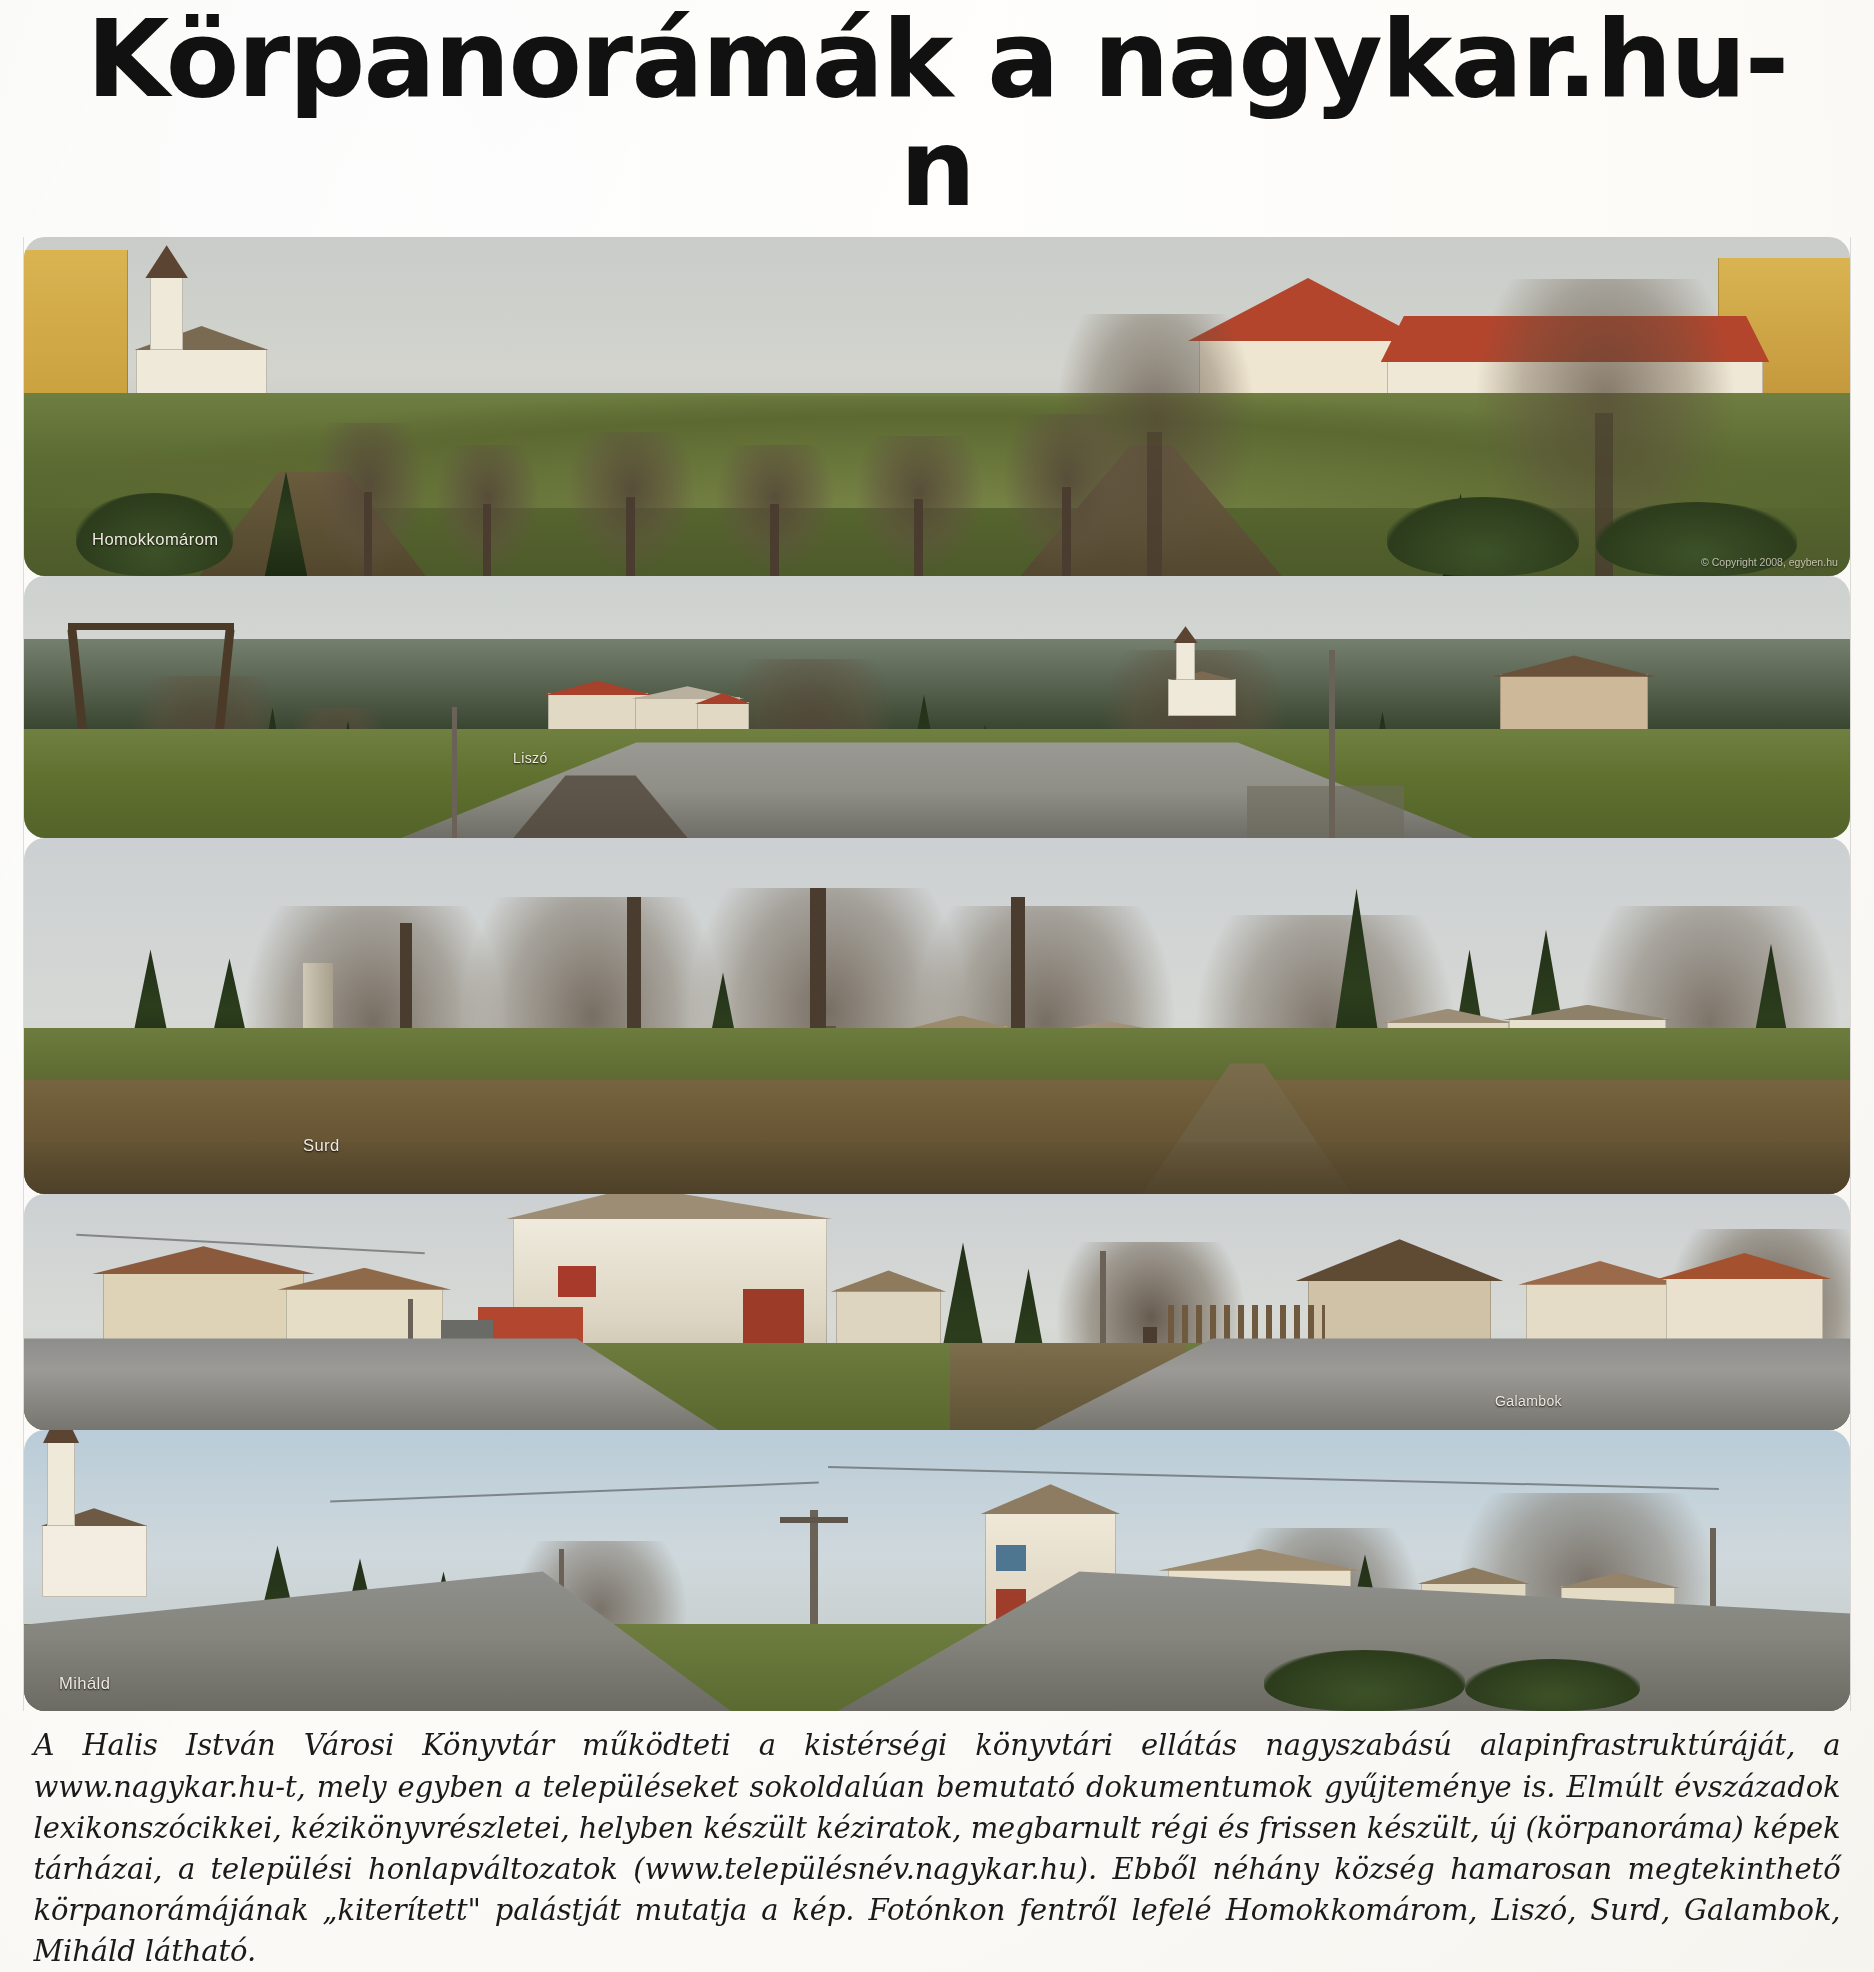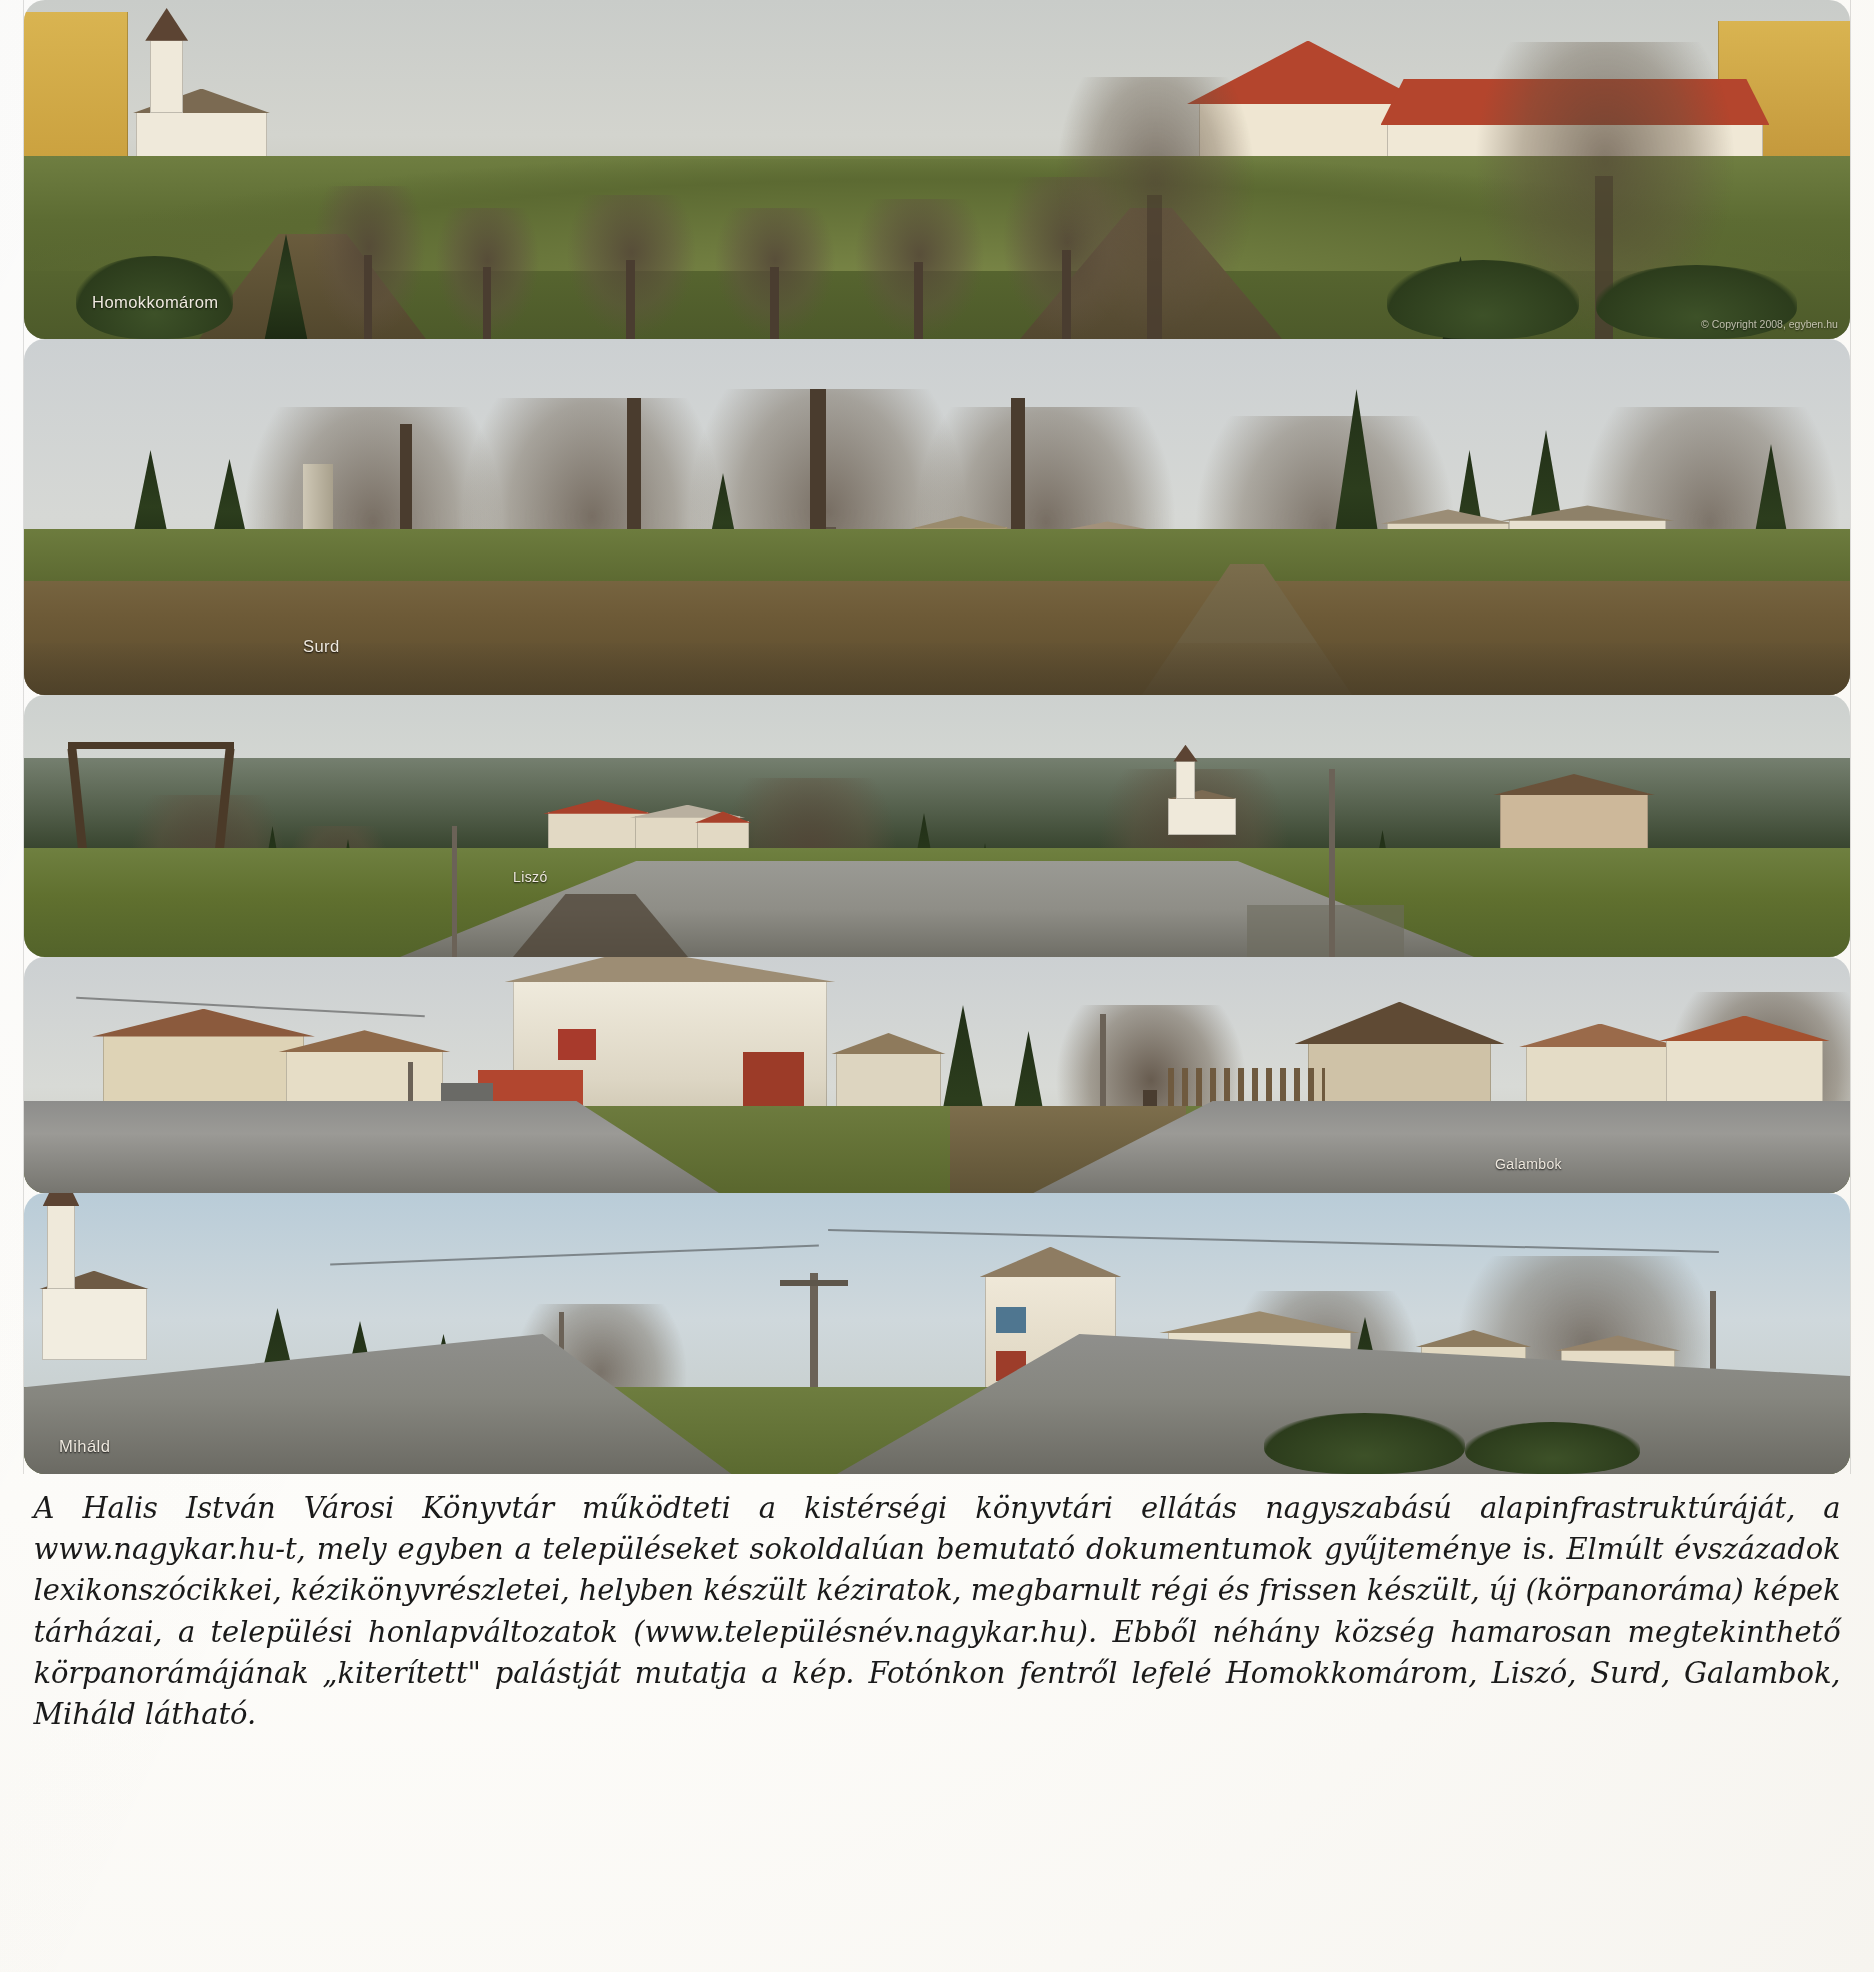--- a/index.html
+++ b/index.html
@@ -237,20 +237,21 @@
   }
 </style>
 </head>
 <body>
 
 <div class="paper"></div>
 
 <div class="content">
 
 
+  <h1 class="headline">Körpanorámák a nagykar.hu-n</h1>
 
   <div class="photo-stack">
 
     <div class="strip" style="height:339px;">
       <div class="sky" style="background:linear-gradient(to bottom,#c9ccc9 0%,#d3d4ce 40%,#c6c6bc 70%,#aeb09f 100%);"></div>
 
       <div style="position:absolute;left:0;top:12.2px;width:103px;height:166px;background:linear-gradient(to bottom,#d9b451,#c99f3d);border-right:1.7px solid rgba(0,0,0,.2);"></div>
 
       <div style="position:absolute;right:0;top:21px;width:131px;height:166px;background:linear-gradient(to bottom,#d9b451,#c09338);border-left:1.7px solid rgba(0,0,0,.2);"></div>
 
@@ -283,20 +284,70 @@
       <div class="conifer" style="left:1413px;width:47px;height:83px;"></div>
 
       <div class="bush" style="left:52px;width:157px;height:83px;"></div>
       <div class="bush" style="left:1363px;width:192px;height:79px;"></div>
       <div class="bush" style="left:1572px;width:201px;height:74px;"></div>
 
       <div class="caption" style="left:68px;bottom:26px;">Homokkomárom</div>
       <div class="copyright">© Copyright 2008, egyben.hu</div>
     </div>
 
+    <div class="strip" style="height:262px;">
+      <div class="sky" style="background:linear-gradient(to bottom,#cdd1cf 0%,#d7dad4 45%,#c3c6bc 100%);"></div>
+
+      <div style="position:absolute;left:0;right:0;bottom:103px;height:96px;background:linear-gradient(to bottom,rgba(40,56,30,.55),rgba(36,50,26,.9));"></div>
+
+      <div class="bare-tree" style="left:105px;width:157px;height:162px;"></div>
+      <div class="bare-tree" style="left:262px;width:105px;height:131px;"></div>
+      <div class="bare-tree" style="left:699px;width:175px;height:179px;"></div>
+      <div class="bare-tree" style="left:1074px;width:192px;height:188px;"></div>
+
+      <div class="conifer" style="left:218px;width:61px;height:131px;"></div>
+      <div class="conifer" style="left:297px;width:54px;height:118px;"></div>
+      <div class="conifer" style="left:664px;width:61px;height:131px;"></div>
+      <div class="conifer" style="left:865px;width:70px;height:144px;"></div>
+      <div class="conifer" style="left:935px;width:52px;height:114px;"></div>
+      <div class="conifer" style="left:1328px;width:61px;height:127px;"></div>
+      <div class="conifer" style="left:1563px;width:58px;height:122px;"></div>
+
+      <div class="house" style="left:524px;bottom:103px;width:100px;height:42px;">
+          <div class="roof"></div>
+        </div>
+      <div class="house" style="left:611px;bottom:103px;width:105px;height:38px;">
+          <div class="roof" style="background:#b9b0a0;"></div>
+        </div>
+      <div class="house" style="left:673px;bottom:103px;width:52px;height:33px;">
+          <div class="roof"></div>
+        </div>
+      <div class="church" style="left:1144px;bottom:122px;width:68px;height:37px;">
+        <div class="nave-roof"></div>
+        <div class="tower" style="width:30%;height:110%;"></div>
+      </div>
+      <div class="house" style="left:1476px;bottom:103px;width:148px;height:61px;background:#cdb89a;">
+          <div class="roof" style="background:#6a523a;"></div>
+        </div>
+
+      <div style="position:absolute;left:44px;bottom:103px;width:166px;height:105px;border-top:7.9px solid #4b3a28;">
+        <div style="position:absolute;left:5.2px;top:0;width:8.7px;height:105px;background:#4b3a28;transform:skewX(6deg);"></div>
+        <div style="position:absolute;right:5.2px;top:0;width:8.7px;height:105px;background:#4b3a28;transform:skewX(-6deg);"></div>
+      </div>
+
+      <div class="ground" style="height:109px;background:linear-gradient(to bottom,#6f8040 0%,#60702f 45%,#53632a 100%);"></div>
+      <div class="road" style="left:376px;right:376px;bottom:0;height:96px;clip-path:polygon(22% 0%,78% 0%,100% 100%,0% 100%);background:linear-gradient(to bottom,#9a9a94 0%,#8f8e87 50%,#6f6e66 100%);"></div>
+      <div style="position:absolute;left:489px;bottom:0;width:175px;height:63px;background:#4e4335;opacity:.75;clip-path:polygon(30% 0%,70% 0%,100% 100%,0% 100%);"></div>
+      <div style="position:absolute;left:1223px;bottom:0;width:157px;height:52px;background:#6d6a5e;opacity:.6;"></div>
+
+      <div class="pole" style="left:1305px;height:188px;width:6.1px;"></div>
+      <div class="pole" style="left:428px;height:131px;width:5.2px;"></div>
+      <div class="caption" style="left:489px;bottom:72px;font-size:14px;">Liszó</div>
+    </div>
+
     <div class="strip" style="height:356px;">
       <div class="sky" style="background:linear-gradient(to bottom,#ccd0d2 0%,#d6d8d5 50%,#c7c8bf 100%);"></div>
 
       <div class="bare-tree" style="left:218px;width:262px;height:288px;opacity:.85;"></div>
       <div class="bare-tree" style="left:437px;width:262px;height:297px;opacity:.85;"></div>
       <div class="bare-tree" style="left:664px;width:279px;height:306px;opacity:.85;"></div>
       <div class="bare-tree" style="left:891px;width:262px;height:288px;opacity:.85;"></div>
       <div class="bare-tree" style="left:1170px;width:262px;height:279px;opacity:.8;"></div>
       <div class="bare-tree" style="left:1555px;width:262px;height:288px;opacity:.8;"></div>
 
@@ -329,70 +380,20 @@
       <div class="house" style="left:1485px;bottom:131px;width:157px;height:45px;background:#e8e1d0;">
           <div class="roof" style="background:#8e8169;"></div>
         </div>
 
       <div class="ground brown" style="height:140px;"></div>
       <div style="position:absolute;left:0;right:0;bottom:114px;height:52px;background:linear-gradient(to bottom,#6d7c3e,#5d6a32);"></div>
       <div style="position:absolute;left:1118px;bottom:0;width:210px;height:131px;background:linear-gradient(to bottom,#7b6d4c,#5f5238);clip-path:polygon(42% 0%,58% 0%,100% 100%,0% 100%);"></div>
       <div style="position:absolute;left:0;right:0;bottom:0;height:52px;background:linear-gradient(to bottom,rgba(98,82,52,.35),rgba(74,62,40,.75));"></div>
 
       <div class="caption" style="left:279px;bottom:38px;">Surd</div>
-    </div>
-
-    <div class="strip" style="height:262px;">
-      <div class="sky" style="background:linear-gradient(to bottom,#cdd1cf 0%,#d7dad4 45%,#c3c6bc 100%);"></div>
-
-      <div style="position:absolute;left:0;right:0;bottom:103px;height:96px;background:linear-gradient(to bottom,rgba(40,56,30,.55),rgba(36,50,26,.9));"></div>
-
-      <div class="bare-tree" style="left:105px;width:157px;height:162px;"></div>
-      <div class="bare-tree" style="left:262px;width:105px;height:131px;"></div>
-      <div class="bare-tree" style="left:699px;width:175px;height:179px;"></div>
-      <div class="bare-tree" style="left:1074px;width:192px;height:188px;"></div>
-
-      <div class="conifer" style="left:218px;width:61px;height:131px;"></div>
-      <div class="conifer" style="left:297px;width:54px;height:118px;"></div>
-      <div class="conifer" style="left:664px;width:61px;height:131px;"></div>
-      <div class="conifer" style="left:865px;width:70px;height:144px;"></div>
-      <div class="conifer" style="left:935px;width:52px;height:114px;"></div>
-      <div class="conifer" style="left:1328px;width:61px;height:127px;"></div>
-      <div class="conifer" style="left:1563px;width:58px;height:122px;"></div>
-
-      <div class="house" style="left:524px;bottom:103px;width:100px;height:42px;">
-          <div class="roof"></div>
-        </div>
-      <div class="house" style="left:611px;bottom:103px;width:105px;height:38px;">
-          <div class="roof" style="background:#b9b0a0;"></div>
-        </div>
-      <div class="house" style="left:673px;bottom:103px;width:52px;height:33px;">
-          <div class="roof"></div>
-        </div>
-      <div class="church" style="left:1144px;bottom:122px;width:68px;height:37px;">
-        <div class="nave-roof"></div>
-        <div class="tower" style="width:30%;height:110%;"></div>
-      </div>
-      <div class="house" style="left:1476px;bottom:103px;width:148px;height:61px;background:#cdb89a;">
-          <div class="roof" style="background:#6a523a;"></div>
-        </div>
-
-      <div style="position:absolute;left:44px;bottom:103px;width:166px;height:105px;border-top:7.9px solid #4b3a28;">
-        <div style="position:absolute;left:5.2px;top:0;width:8.7px;height:105px;background:#4b3a28;transform:skewX(6deg);"></div>
-        <div style="position:absolute;right:5.2px;top:0;width:8.7px;height:105px;background:#4b3a28;transform:skewX(-6deg);"></div>
-      </div>
-
-      <div class="ground" style="height:109px;background:linear-gradient(to bottom,#6f8040 0%,#60702f 45%,#53632a 100%);"></div>
-      <div class="road" style="left:376px;right:376px;bottom:0;height:96px;clip-path:polygon(22% 0%,78% 0%,100% 100%,0% 100%);background:linear-gradient(to bottom,#9a9a94 0%,#8f8e87 50%,#6f6e66 100%);"></div>
-      <div style="position:absolute;left:489px;bottom:0;width:175px;height:63px;background:#4e4335;opacity:.75;clip-path:polygon(30% 0%,70% 0%,100% 100%,0% 100%);"></div>
-      <div style="position:absolute;left:1223px;bottom:0;width:157px;height:52px;background:#6d6a5e;opacity:.6;"></div>
-
-      <div class="pole" style="left:1305px;height:188px;width:6.1px;"></div>
-      <div class="pole" style="left:428px;height:131px;width:5.2px;"></div>
-      <div class="caption" style="left:489px;bottom:72px;font-size:14px;">Liszó</div>
     </div>
 
     <div class="strip" style="height:236px;">
       <div class="sky" style="background:linear-gradient(to bottom,#ccd0d2 0%,#d8dad6 55%,#c8c9c0 100%);"></div>
 
       <div class="house" style="left:79px;bottom:80px;width:201px;height:79px;background:#ded3b6;">
           <div class="roof" style="background:#8b5a3d;"></div>
         </div>
       <div class="house" style="left:262px;bottom:80px;width:157px;height:63px;background:#e6ddc6;">
           <div class="roof" style="background:#8f6a4a;"></div>

